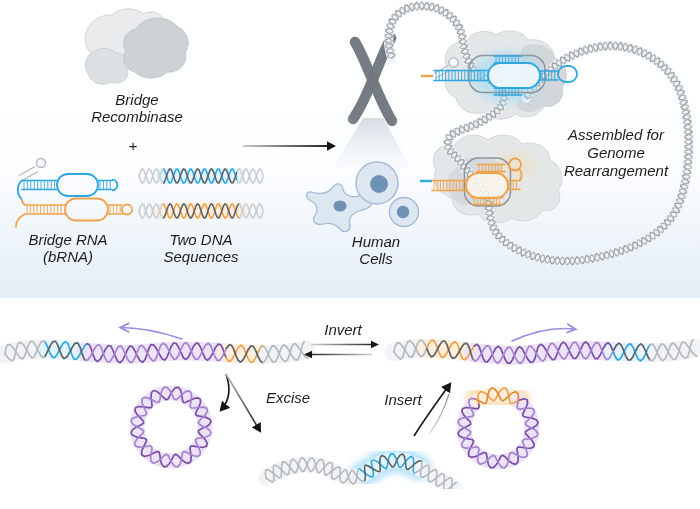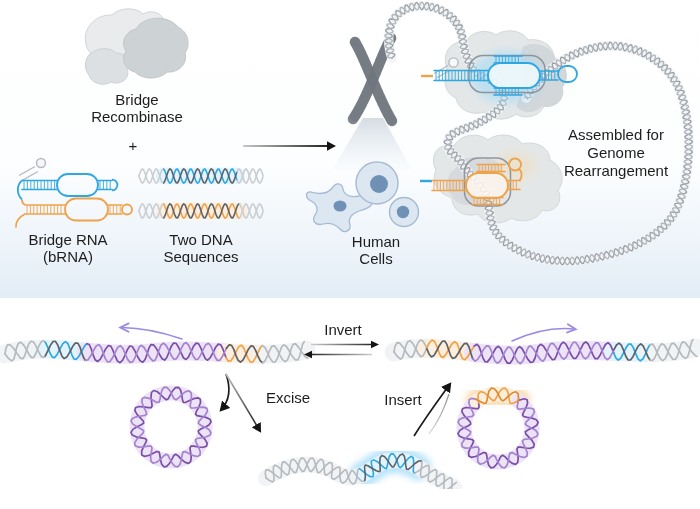--- a/index.html
+++ b/index.html
@@ -1,16 +1,16 @@
 <!DOCTYPE html>
 <html style="--c-blue: #2fa7e0; --c-orange: #f0a24a; --c-orange_dark: #dd8c2f; --c-purple: #7b4ea8; --c-purple2: #a583cf; --c-purple_arrow: #9c8ae2; --c-dark_strand: #5c6268; --c-gray_strand: #b4bac0; --c-gray_strand_light: #c9ced3; --c-glow_blue: #7dcdf5; --c-glow_orange: #f5c27a; --c-hairpin_gray: #b5bac0; --c-rope_gray: #99a0a7; --c-text: #1d1d1d; --c-arrow_black: #151515; --c-cell_fill: #dce7f2; --c-cell_stroke: #a6bbd3; --c-nucleus: #6f91b6; --c-chromosome: #7e858c; --c-protein_light: #e9ebec; --c-protein_mid: #dde0e2; --c-protein_dark: #cdd2d5; --c-bg_tint: #e3edf6;"><head>
 <meta charset="utf-8">
 <style>
   html,body{margin:0;padding:0;background:#fff;}
-  .stage{width:700px;height:489px;position:relative;overflow:hidden;background:#fff;}
+  .stage{width:700px;height:489px;position:relative;overflow:hidden;background:#fff;font-style:italic;}
   svg{display:block;}
   .lbl{font-family:"Liberation Sans","DejaVu Sans",sans-serif;font-size:15px;fill:var(--c-text,#1d1d1d);}
 </style>
 </head>
 <body>
 
 <div class="stage">
 <svg width="700" height="509" viewBox="0 0 700 509">
   <defs>
     <linearGradient id="bgGrad" x1="0" y1="0" x2="0" y2="298" gradientUnits="userSpaceOnUse">

